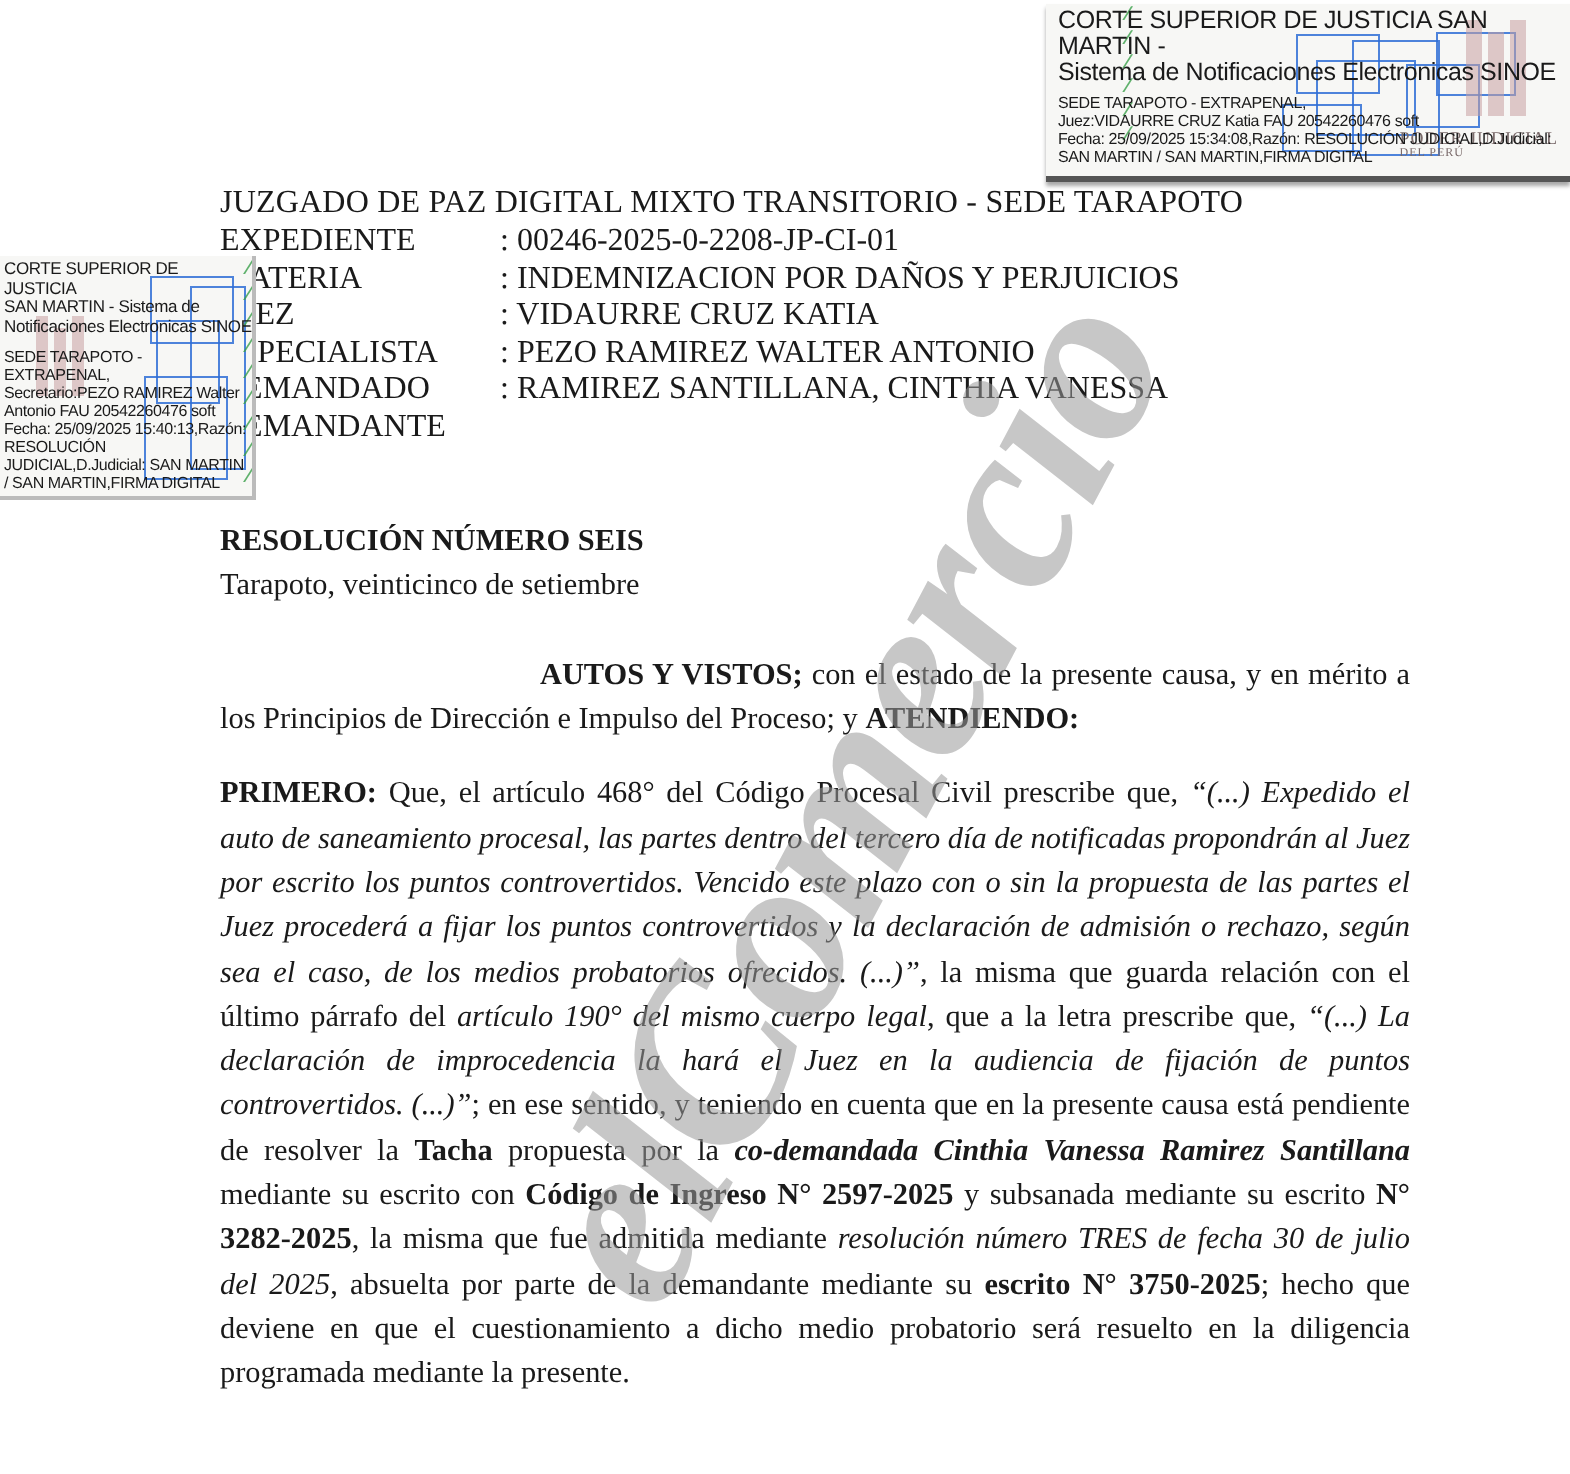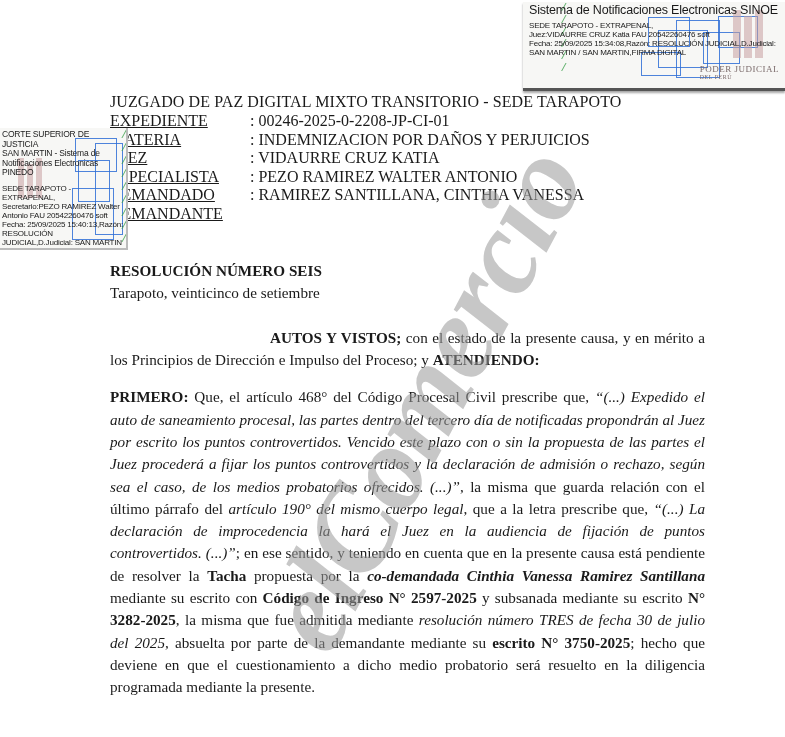--- a/index.html
+++ b/index.html
@@ -37,21 +37,21 @@
     border-right:2px solid #bbb; border-bottom:2px solid #bbb;
   }
   #stamp-left .title { font-size:8.5px; line-height:9.5px; padding:2px 0 0 2px; letter-spacing:-.2px; }
   #stamp-left .lines { font-size:8px; line-height:9px; padding:6px 0 0 2px; letter-spacing:-.2px; }
 
   
   .header { position:absolute; left:110px; top:93px; z-index:1; }
   .court { font-size:16px; line-height:18px; letter-spacing:.1px; }
   .meta { margin-top:1px; }
   .meta-row { display:flex; font-size:16px; line-height:18.5px; }
-  .meta-row .lbl { width:140px; white-space:nowrap;text-decoration:underline; }
+  .meta-row .lbl { width:140px; white-space:nowrap; }
   .meta-row .val { white-space:nowrap; }
   .meta-row.cont .val { padding-left:9px; }
 
   
   .body { position:absolute; left:110px; top:260px; width:595px; font-size:15.2px; line-height:22.3px; z-index:1; }
   .res-title { font-weight:bold; }
   .just { text-align:justify; text-align-last:left; }
   .autos { margin-top:22px; text-indent:160px; }
   .primero { }
   b { font-weight:bold; }
@@ -81,20 +81,21 @@
       <div class="b" style="left:118px;top:50px;width:38px;height:22px;"></div>
     </div>
     <div class="pj-logo" style="right:22px;top:8px;width:30px;height:48px;">
       <div class="pj-bar" style="left:0;top:0;width:8px;height:48px;"></div>
       <div class="pj-bar" style="left:11px;top:6px;width:8px;height:42px;"></div>
       <div class="pj-bar" style="left:22px;top:0;width:8px;height:48px;"></div>
     </div>
     <div class="ticks" style="left:40px;top:0;font-size:10px;line-height:12px;">⁄<br>⁄<br>⁄<br>⁄<br>⁄<br>⁄</div>
     <div class="txt">
       <div class="title">
+        <div>CORTE SUPERIOR DE JUSTICIA SAN MARTIN -</div>
         <div>Sistema de Notificaciones Electronicas SINOE</div>
       </div>
       <div class="lines">
         <div>SEDE TARAPOTO - EXTRAPENAL,</div>
         <div>Juez:VIDAURRE CRUZ Katia FAU 20542260476 soft</div>
         <div>Fecha: 25/09/2025 15:34:08,Razón: RESOLUCIÓN JUDICIAL,D.Judicial:</div>
         <div>SAN MARTIN / SAN MARTIN,FIRMA DIGITAL</div>
       </div>
     </div>
     <div class="pj-text">
@@ -113,21 +114,21 @@
     <div class="pj-logo" style="left:18px;top:30px;width:24px;height:40px;">
       <div class="pj-bar" style="left:0;top:0;width:6px;height:40px;"></div>
       <div class="pj-bar" style="left:9px;top:6px;width:6px;height:34px;"></div>
       <div class="pj-bar" style="left:18px;top:0;width:6px;height:40px;"></div>
     </div>
     <div class="ticks" style="right:1px;top:0;font-size:10px;line-height:13px;">⁄<br>⁄<br>⁄<br>⁄<br>⁄<br>⁄<br>⁄<br>⁄<br>⁄</div>
     <div class="txt">
       <div class="title">
         <div>CORTE SUPERIOR DE JUSTICIA</div>
         <div>SAN MARTIN - Sistema de</div>
-        <div>Notificaciones Electronicas PINEDO</div>
+        <div>Notificaciones Electronicas SINOE</div>
       </div>
       <div class="lines">
         <div>SEDE TARAPOTO -</div>
         <div>EXTRAPENAL,</div>
         <div>Secretario:PEZO RAMIREZ Walter</div>
         <div>Antonio FAU 20542260476 soft</div>
         <div>Fecha: 25/09/2025 15:40:13,Razón:</div>
         <div>RESOLUCIÓN</div>
         <div>JUDICIAL,D.Judicial: SAN MARTIN</div>
         <div>/ SAN MARTIN,FIRMA DIGITAL</div>

